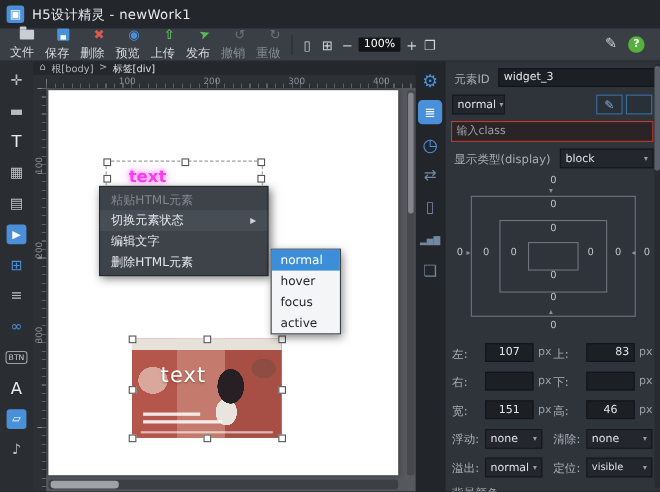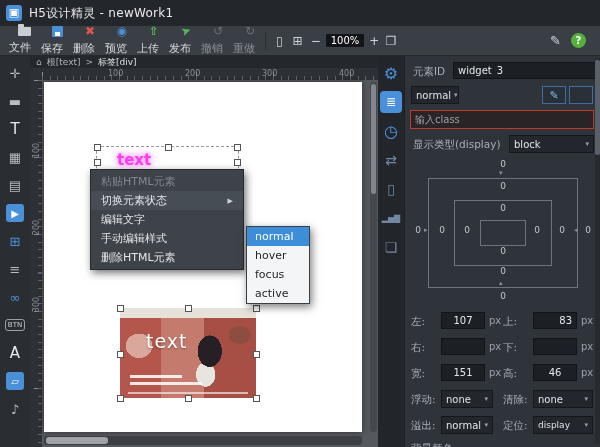--- a/index.html
+++ b/index.html
@@ -213,21 +213,21 @@
     <div class="lt-item">
         <span class="boxed">▱</span>
       </div>
     <div class="lt-item">
         <span>♪</span>
       </div>
   </div>
 
   <div class="abs crumbbar">
     <span>⌂</span>
-    <span>根[text]</span>
+    <span>根[body]</span>
     <span>&gt;</span>
     <span class="crumb-cur">标签[div]</span>
   </div>
 
   <div class="abs rcorner"></div>
   <div class="abs hruler">
     <span style="left:66px">100</span>
     <span style="left:143px">200</span>
     <span style="left:220px">300</span>
     <span style="left:297px">400</span>
@@ -279,23 +279,20 @@
   <div class="abs ctxmenu">
     <div class="cm-item disabled">
         <span>粘贴HTML元素</span>
       </div>
     <div class="cm-item hl">
       <span>切换元素状态</span>
       <span class="cm-arrow">▶</span>
     </div>
     <div class="cm-item">
         <span>编辑文字</span>
-      </div>
-    <div class="cm-item">
-        <span>手动编辑样式</span>
       </div>
     <div class="cm-item">
         <span>删除HTML元素</span>
       </div>
   </div>
   <div class="abs submenu">
     <div class="sm-item selected">normal</div>
     <div class="sm-item">hover</div>
     <div class="sm-item">focus</div>
     <div class="sm-item">active</div>
@@ -388,21 +385,21 @@
       <span class="caret">▾</span>
     </div>
 
     <span class="pl-label" style="left:6px;top:363px">溢出:</span>
     <div class="pl-select" style="left:36px;top:360px;width:52px">
       <span>normal</span>
       <span class="caret">▾</span>
     </div>
     <span class="pl-label" style="left:98px;top:363px">定位:</span>
     <div class="pl-select" style="left:128px;top:360px;width:60px">
-      <span style="font-size:9px">display</span>
+      <span style="font-size:9px">visible</span>
       <span class="caret">▾</span>
     </div>
 
     <span class="pl-label" style="left:6px;top:386px">背景颜色</span>
 
     <div class="pl-sb">
         <span class="thumb"></span>
       </div>
   </div>
 

